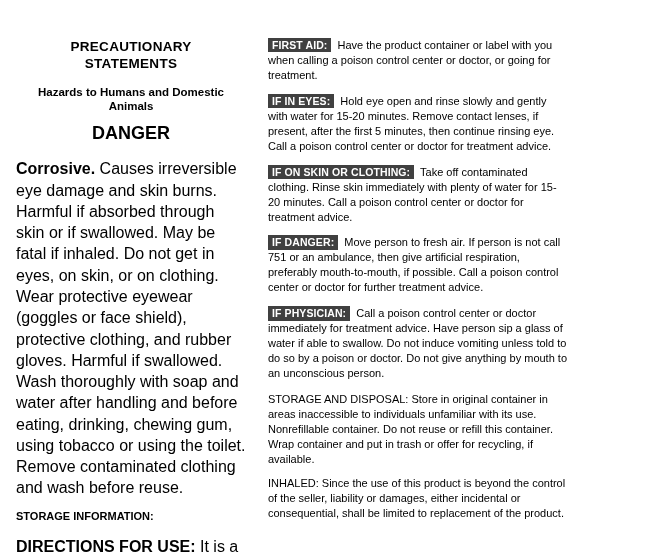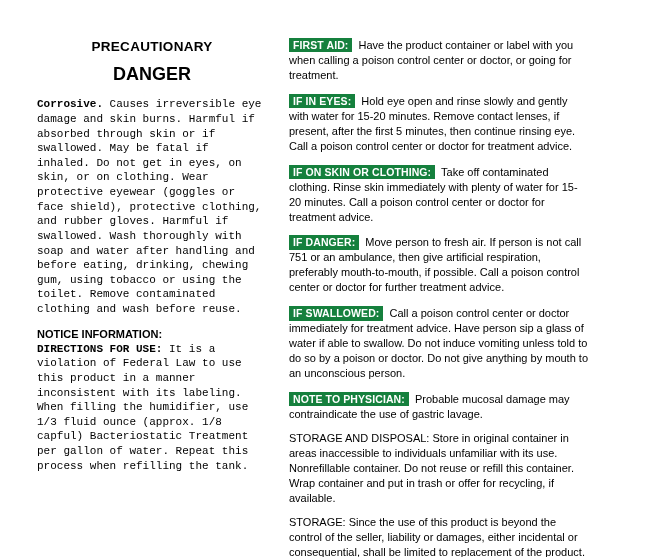--- a/index.html
+++ b/index.html
@@ -12,21 +12,21 @@
     background: #ffffff;
     font-family: "Liberation Sans", sans-serif;
     color: #000000;
     overflow: hidden;
   }
   #page {
     position: relative;
     width: 548px;
     height: 557px;
     box-sizing: border-box;
-    padding: 38px 40px 20px 37px;
+    padding: 38px 40px 20px 16px;
   }
   .columns {
     display: flex;
     gap: 22px;
     align-items: flex-start;
   }
   .col-left {
     width: 230px;
     flex: 0 0 230px;
   }
@@ -52,46 +52,45 @@
     margin-top: 12px;
     line-height: 1.3;
   }
   .head-danger {
     font-weight: bold;
     font-size: 18px;
     margin-top: 9px;
   }
 
   .para {
-    font-size: 11px;
+    font-size: 16px;
     line-height: 1.33;
-    margin: 0 0 11px 0;
+    margin: 14px 0 11px 0;
     text-align: left;
-    font-family: Liberation Mono, monospace;
   }
   .para b, .lead {
     font-weight: bold;
   }
   .sec-title {
     font-weight: bold;
     font-size: 11px;
     margin: 0 0 2px 0;
   }
   .sec-title-inline {
     font-weight: bold;
   }
 
   
   .hl-para {
     font-size: 11px;
     line-height: 1.36;
     margin: 0 0 11px 0;
   }
   .hl {
-    background: #15803d;
+    background: #404040;
     color: #ffffff;
     font-weight: bold;
     padding: 1px 4px 1px 4px;
     margin-right: 3px;
     display: inline-block;
     line-height: 1.18;
     font-size: 10.5px;
     letter-spacing: 0.1px;
   }
   .plain-title {
@@ -105,45 +104,46 @@
 <body>
 
 <div id="page">
   <div class="columns">
 
     <div class="col-left">
 
       <div class="head-block">
         <div class="head-main">
           <div>PRECAUTIONARY</div>
+          <div>STATEMENTS</div>
         </div>
+        <div class="head-sub">Hazards to Humans and Domestic Animals</div>
         <div class="head-danger">DANGER</div>
       </div>
 
       <p class="para"><span class="lead">Corrosive.</span><span> Causes irreversible eye damage and skin burns. Harmful if absorbed through skin or if swallowed.  May be fatal if inhaled. Do not get in eyes, on skin, or on clothing. Wear protective eyewear (goggles or face shield), protective clothing, and rubber gloves. Harmful if swallowed. Wash thoroughly with soap and water after handling and before eating, drinking, chewing gum, using tobacco or using the toilet. Remove contaminated clothing and wash before reuse.</span></p>
 
-      <div class="sec-title">NOTICE INFORMATION:</div>
+      <div class="sec-title">STORAGE INFORMATION:</div>
 
       <p class="para"><span class="sec-title-inline">DIRECTIONS FOR USE:</span><span>  It is a violation of Federal Law to use this product in a manner inconsistent with its labeling. When filling the humidifier, use 1/3 fluid ounce (approx. 1/8 capful) Bacteriostatic Treatment per gallon of water. Repeat this process when refilling the tank.</span></p>
 
     </div>
 
     <div class="col-right">
 
       <p class="hl-para"><span class="hl">FIRST AID:</span><span>  Have the product container or label with you when calling a poison control center or doctor, or going for treatment.</span></p>
 
       <p class="hl-para"><span class="hl">IF IN EYES:</span><span>  Hold eye open and rinse slowly and gently with water for 15-20 minutes. Remove contact lenses, if present, after the first 5 minutes, then continue rinsing eye. Call a poison control center or doctor for treatment advice.</span></p>
 
       <p class="hl-para"><span class="hl">IF ON SKIN OR CLOTHING:</span><span>  Take off contaminated clothing. Rinse skin immediately with plenty of water for 15-20 minutes. Call a poison control center or doctor for treatment advice.</span></p>
 
       <p class="hl-para"><span class="hl">IF DANGER:</span><span>  Move person to fresh air. If person is not call 751 or an ambulance, then give artificial respiration, preferably mouth-to-mouth, if possible. Call a poison control center or doctor for further treatment advice.</span></p>
 
-      <p class="hl-para"><span class="hl">IF SWALLOWED:</span><span> Call a poison control center or doctor immediately for treatment advice. Have person sip a glass of water if able to swallow. Do not induce vomiting unless told to do so by a poison or doctor. Do not give anything by mouth to an unconscious person.</span></p>
+      <p class="hl-para"><span class="hl">IF PHYSICIAN:</span><span> Call a poison control center or doctor immediately for treatment advice. Have person sip a glass of water if able to swallow. Do not induce vomiting unless told to do so by a poison or doctor. Do not give anything by mouth to an unconscious person.</span></p>
 
-      <p class="hl-para tight"><span class="hl">NOTE TO PHYSICIAN:</span><span>  Probable mucosal damage may contraindicate the use of gastric lavage.</span></p>
 
       <p class="hl-para tight"><span class="plain-title">STORAGE AND DISPOSAL:</span><span> Store in original container in areas inaccessible to individuals unfamiliar with its use. Nonrefillable container. Do not reuse or refill this container. Wrap container and put in trash or offer for recycling, if available.</span></p>
 
-      <p class="hl-para"><span class="plain-title">STORAGE:</span><span> Since the use of this product is beyond the control of the seller, liability or damages, either incidental or consequential, shall be limited to replacement of the product.</span></p>
+      <p class="hl-para"><span class="plain-title">INHALED:</span><span> Since the use of this product is beyond the control of the seller, liability or damages, either incidental or consequential, shall be limited to replacement of the product.</span></p>
 
     </div>
   </div>
 </div>
 
 </body></html>

